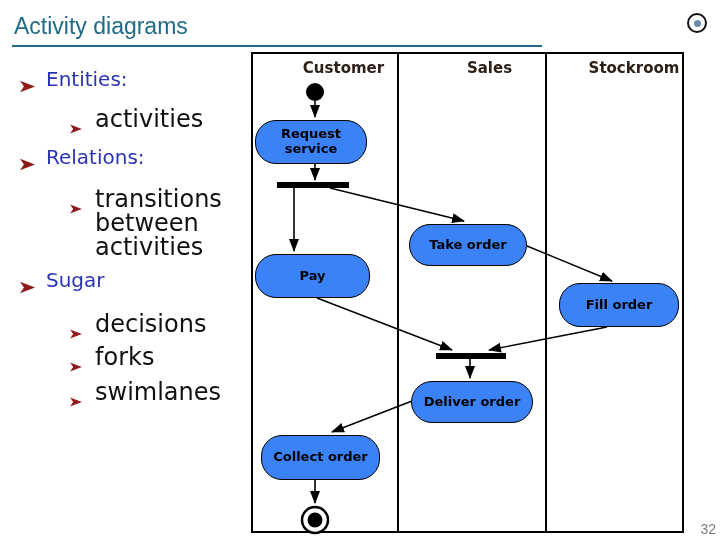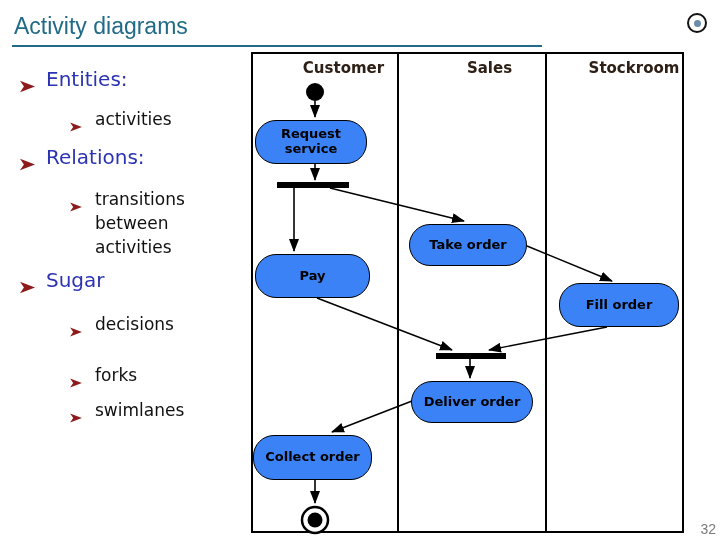--- a/index.html
+++ b/index.html
@@ -24,21 +24,21 @@
     border: 2.5px solid #111; border-radius: 50%;
     display: flex; align-items: center; justify-content: center;
     background: #fff;
   }
   .logo-dot { width: 7px; height: 7px; border-radius: 50%; background: #6d8cab; }
 
   
   .bullets { position: absolute; left: 20px; top: 62px; width: 218px; list-style: none; }
   .bullets li { display: flex; align-items: flex-start; }
   .b1 { font-size: 20px; line-height: 26px; color: #2b33b3; }
-  .b2 { font-size: 17px; line-height: 24px; color: #111111; padding-left: 50px; }
+  .b2 { font-size: 24px; line-height: 24px; color: #111111; padding-left: 50px; }
   .bullet-glyph { flex: 0 0 auto; }
   .b1 .bullet-glyph { width: 26px; padding-top: 7px; }
   .b2 .bullet-glyph { width: 25px; padding-top: 7px; }
 
   
   .diagram {
     position: absolute; left: 251px; top: 52px; width: 433px; height: 481px;
     border: 2px solid #000; background: #fff;
   }
   .lane-divider { position: absolute; top: 0; bottom: 0; width: 2px; background: #000; }
@@ -60,21 +60,21 @@
     background: #3b82f6; display: flex; align-items: center; justify-content: center;
     font-size: 13px; font-weight: bold; color: #000; text-align: center;
     line-height: 1.15;
   }
   .n-request { left: 2px;   top: 66px;  width: 112px; height: 44px; }
   .n-request span { display: inline-block; width: 74px; }
   .n-take    { left: 156px; top: 170px; width: 118px; height: 42px; }
   .n-pay     { left: 2px;   top: 200px; width: 115px; height: 44px; }
   .n-fill    { left: 306px; top: 229px; width: 120px; height: 44px; }
   .n-deliver { left: 158px; top: 327px; width: 122px; height: 42px; }
-  .n-collect { left: 0;   top: 381px; width: 119px; height: 45px; }
+  .n-collect { left: 8px;   top: 381px; width: 119px; height: 45px; }
 
   
   .page-number {
     position: absolute; right: 4px; bottom: 3px;
     font-family: "Liberation Sans", sans-serif;
     font-size: 14px; color: #7a7a7a;
   }
 </style>
 </head>
 <body>
@@ -116,21 +116,21 @@
           <polygon points="0,0.5 13,5.5 0,10.5 3.4,5.5" fill="#8e1b1b"></polygon>
         </svg></span>
     <span>Sugar</span>
   </li>
   <li class="b2" style="margin-top:12px">
     <span class="bullet-glyph"><svg width="12" height="10" viewBox="0 0 13 11">
           <polygon points="0,0.5 13,5.5 0,10.5 3.4,5.5" fill="#8e1b1b"></polygon>
         </svg></span>
     <span>decisions</span>
   </li>
-  <li class="b2" style="margin-top:20px">
+  <li class="b2" style="margin-top:2px">
     <span class="bullet-glyph"><svg width="12" height="10" viewBox="0 0 13 11">
           <polygon points="0,0.5 13,5.5 0,10.5 3.4,5.5" fill="#8e1b1b"></polygon>
         </svg></span>
     <span>forks</span>
   </li>
   <li class="b2" style="margin-top:4px">
     <span class="bullet-glyph"><svg width="12" height="10" viewBox="0 0 13 11">
           <polygon points="0,0.5 13,5.5 0,10.5 3.4,5.5" fill="#8e1b1b"></polygon>
         </svg></span>
     <span>swimlanes</span>

